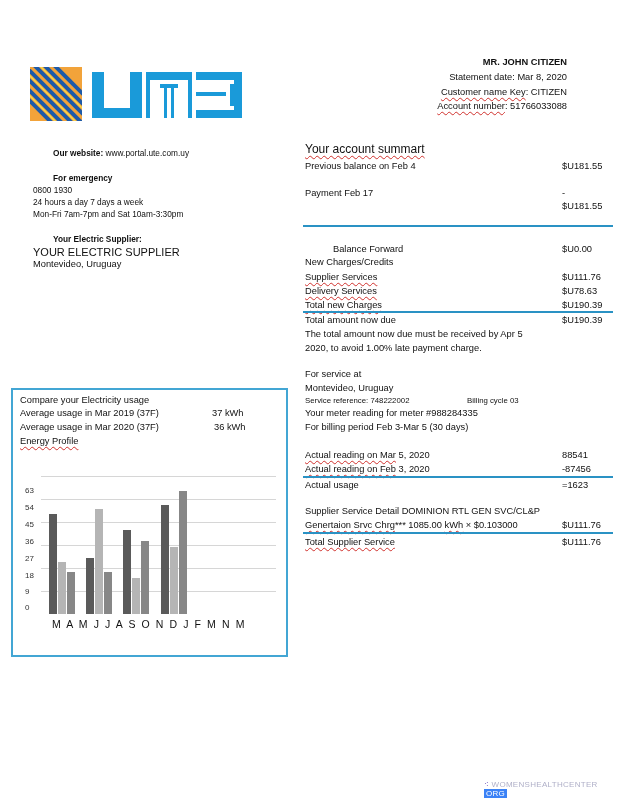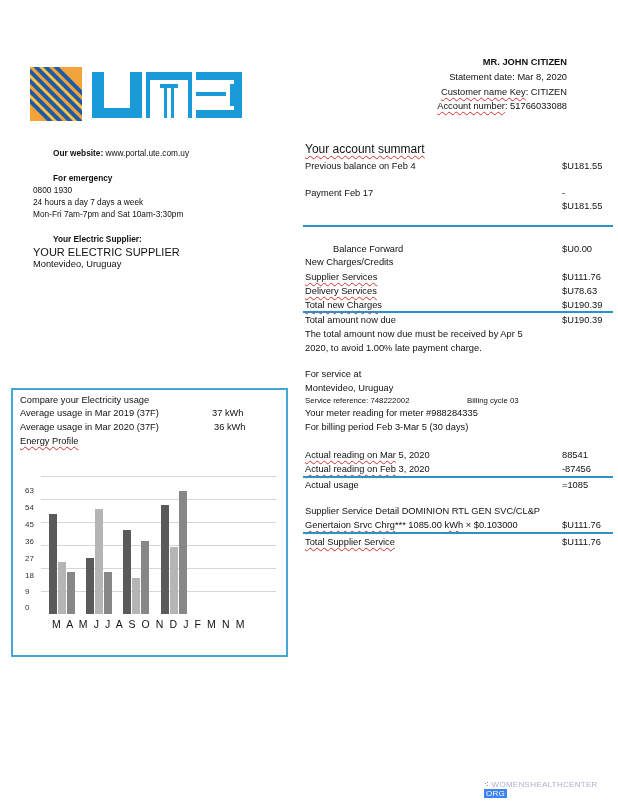--- a/index.html
+++ b/index.html
@@ -124,21 +124,21 @@
 <div class="abs" style="left:467px; top:396px; font-size:7.8px;">Billing cycle 03</div>
 <div class="abs f9" style="left:305px; top:408px;">Your meter reading for meter #988284335</div>
 <div class="abs f9" style="left:305px; top:422px;">For billing period Feb 3-Mar 5 (30 days)</div>
 
 <div class="abs f9" style="left:305px; top:450px;"><span class="squig">Actual reading on Mar</span><span> 5, 2020</span></div>
 <div class="abs f9" style="left:562px; top:450px;">88541</div>
 <div class="abs f9" style="left:305px; top:464px;text-align:right;"><span class="squig">Actual reading on Feb</span><span> 3, 2020</span></div>
 <div class="abs f9" style="left:562px; top:464px;">-87456</div>
 <div class="hline" style="left:303px; top:476px; width:310px;"></div>
 <div class="abs f9" style="left:305px; top:480px;">Actual usage</div>
-<div class="abs f9" style="left:562px; top:480px;">=1085</div>
+<div class="abs f9" style="left:562px; top:480px;">=1623</div>
 
 <div class="abs f9" style="left:305px; top:506px;">Supplier Service Detail DOMINION RTL GEN SVC/CL&amp;P</div>
 <div class="abs f9" style="left:305px; top:520px;"><span class="squig">Genertaion Srvc Chrg</span><span>*** 1085.00 </span><span class="squig">kWh</span><span> × $0.103000</span></div>
 <div class="abs f9" style="left:562px; top:520px;">$U111.76</div>
 <div class="hline" style="left:303px; top:532px; width:310px;"></div>
 <div class="abs f9 squig" style="left:305px; top:537px;">Total Supplier Service</div>
 <div class="abs f9" style="left:562px; top:537px;">$U111.76</div>
 
 <div class="usage-box"></div>
 <div class="abs f9" style="left:20px; top:395px;">Compare your Electricity usage</div>

